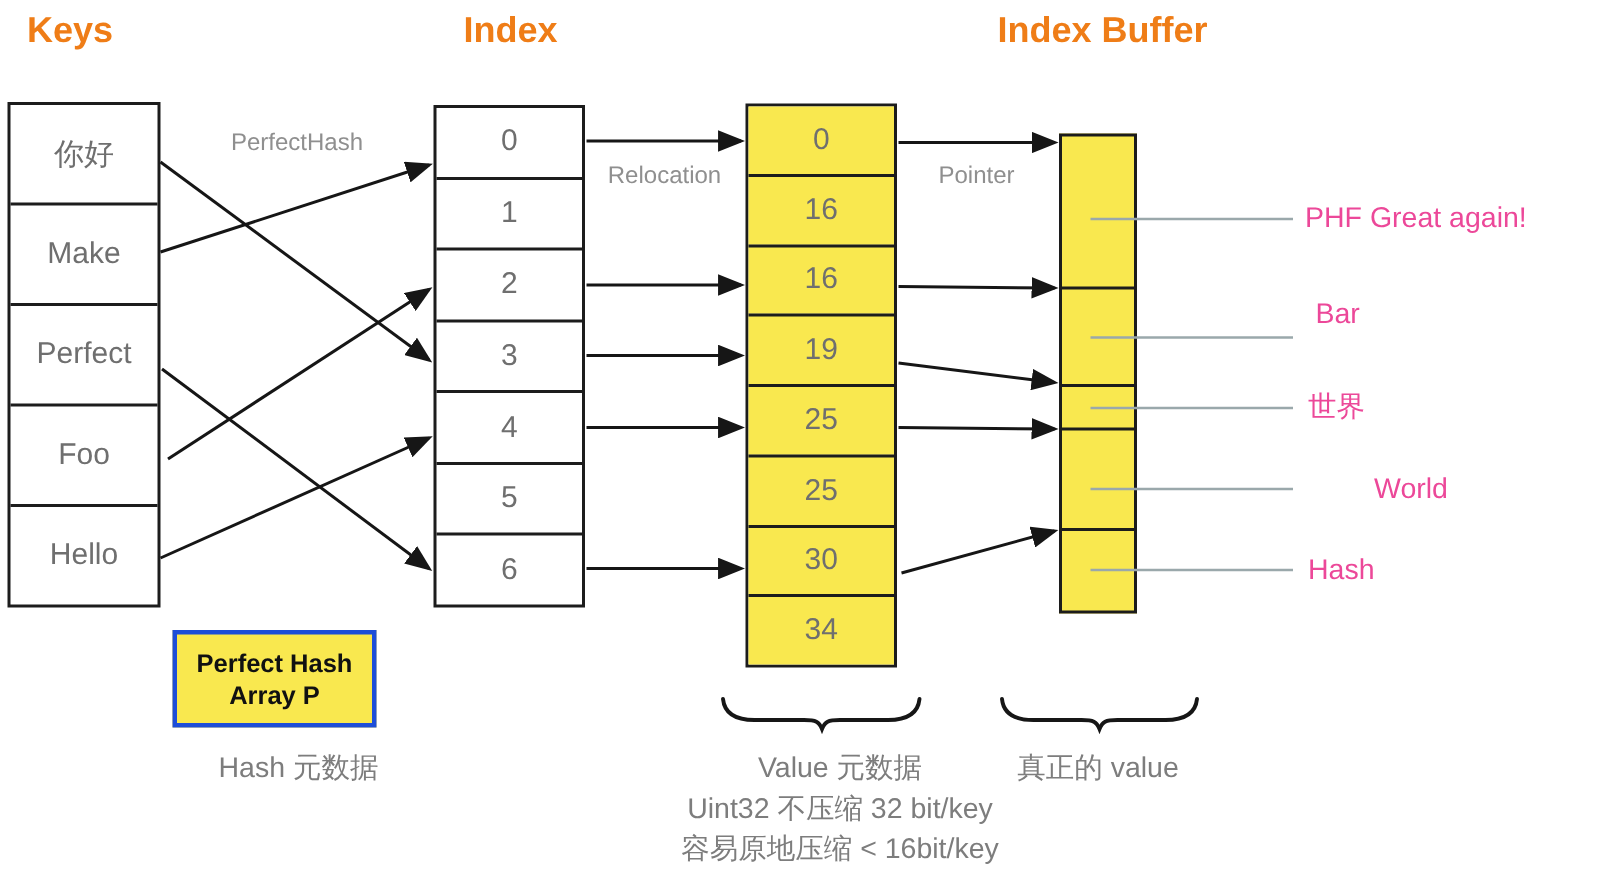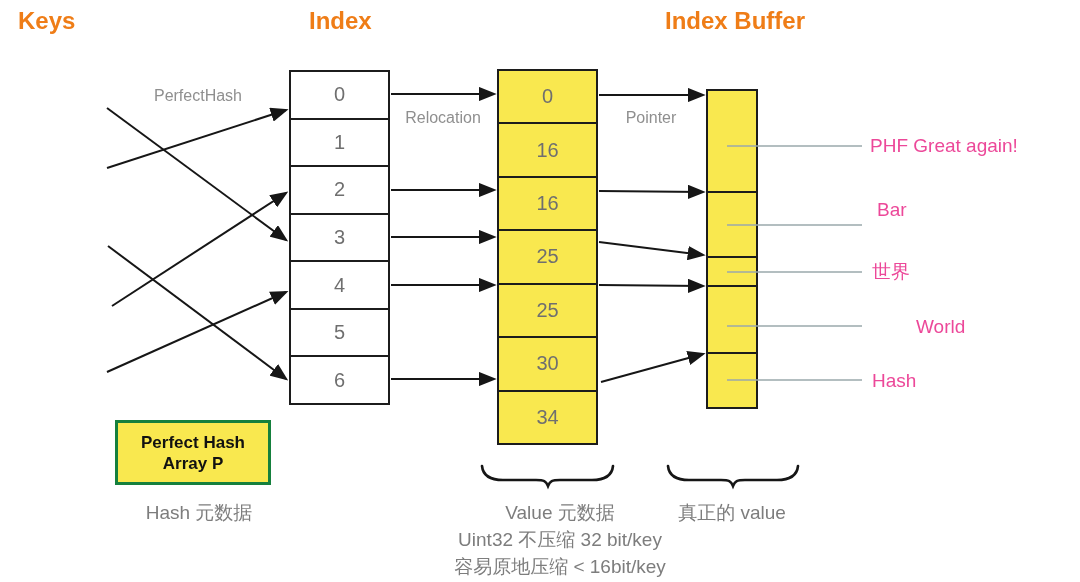--- a/index.html
+++ b/index.html
@@ -13,54 +13,62 @@
     font-size:20px;color:#6f6f6f;box-sizing:border-box;}
   .col .cell + .cell{border-top:2px solid #1c1c1c;}
   .yellow{background:#F9E84F;}
   .keycell{font-size:19px;}
   .flowlbl{position:absolute;font-size:16px;color:#8f8f8f;text-align:center;white-space:nowrap;}
   .buf{position:absolute;left:706px;top:89px;width:52px;height:320px;border:2px solid #1c1c1c;
     box-sizing:border-box;display:flex;flex-direction:column;background:#F9E84F;}
   .buf .seg{box-sizing:border-box;}
   .buf .seg + .seg{border-top:2px solid #1c1c1c;}
   .buflbl{position:absolute;left:870px;height:22px;line-height:22px;font-size:19px;color:#ec4899;white-space:nowrap;}
-  .arraybox{position:absolute;left:115px;top:420px;width:156px;height:65px;box-sizing:border-box;
-    border:3px solid #15803d;background:#F9E84F;display:flex;flex-direction:column;align-items:center;justify-content:center;}
+  .arraybox{position:absolute;left:115px;top:420px;width:136px;height:65px;box-sizing:border-box;
+    border:3px solid #1d4ed8;background:#F9E84F;display:flex;flex-direction:column;align-items:center;justify-content:center;}
   .arraybox div{font-size:17px;font-weight:bold;color:#111;line-height:21px;}
   .cap{position:absolute;text-align:center;color:#7d7d7d;font-size:19px;line-height:27px;white-space:nowrap;}
   svg.overlay{position:absolute;left:0;top:0;pointer-events:none;}
 </style>
 </head>
 <body>
 
 <div id="stage">
 
   <div class="hdr" style="left:18px;">Keys</div>
   <div class="hdr" style="left:309px;">Index</div>
   <div class="hdr" style="left:665px;">Index Buffer</div>
 
   <div class="flowlbl" style="left:145px;top:87px;width:106px;">PerfectHash</div>
   <div class="flowlbl" style="left:397px;top:109px;width:92px;">Relocation</div>
   <div class="flowlbl" style="left:619px;top:109px;width:64px;">Pointer</div>
 
+  <div class="col" style="left:5px;top:68px;width:102px;height:337px;">
+    <div class="cell keycell">你好</div>
+    <div class="cell keycell">Make</div>
+    <div class="cell keycell">Perfect</div>
+    <div class="cell keycell">Foo</div>
+    <div class="cell keycell">Hello</div>
+  </div>
 
   <div class="col" style="left:289px;top:70px;width:101px;height:335px;">
     <div class="cell">0</div>
     <div class="cell">1</div>
     <div class="cell">2</div>
     <div class="cell">3</div>
     <div class="cell">4</div>
     <div class="cell">5</div>
     <div class="cell">6</div>
   </div>
 
   <div class="col" style="left:497px;top:69px;width:101px;height:376px;">
     <div class="cell yellow">0</div>
     <div class="cell yellow">16</div>
     <div class="cell yellow">16</div>
+    <div class="cell yellow">19</div>
     <div class="cell yellow">25</div>
     <div class="cell yellow">25</div>
     <div class="cell yellow">30</div>
     <div class="cell yellow">34</div>
   </div>
 
   <div class="buf">
     <div class="seg" style="height:100px;"></div>
     <div class="seg" style="height:65px;"></div>
     <div class="seg" style="height:29px;"></div>

